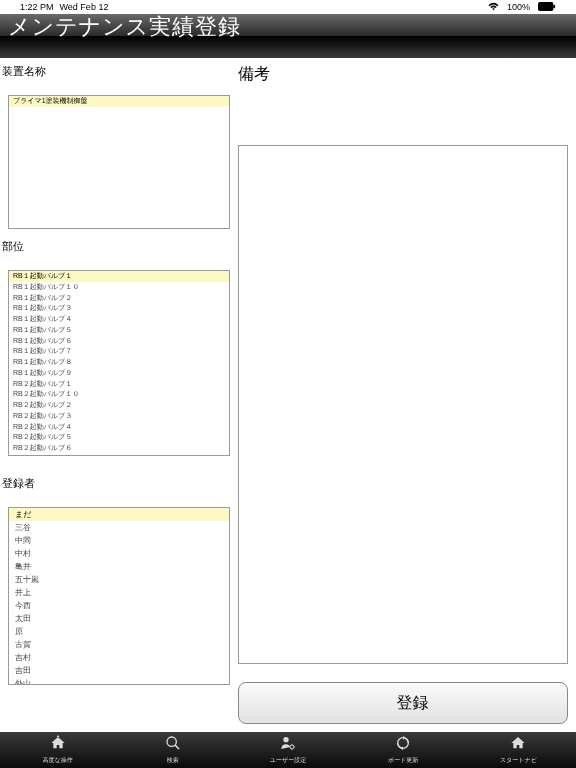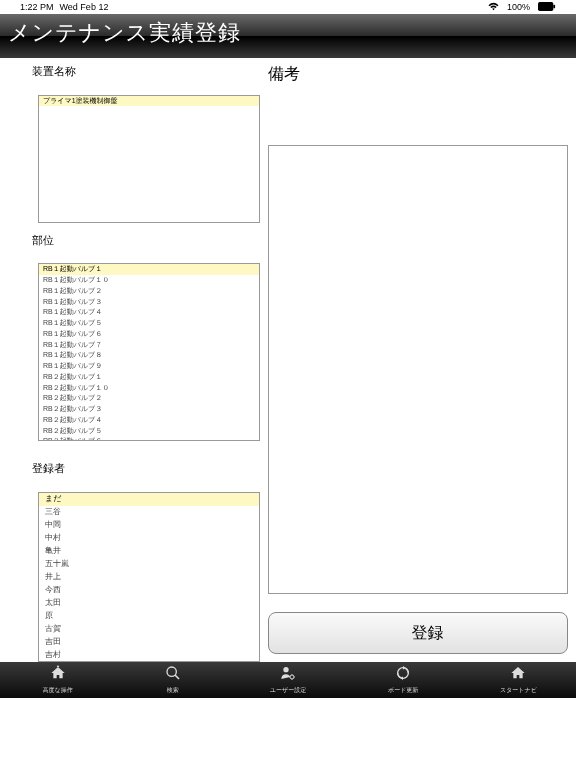--- a/index.html
+++ b/index.html
@@ -1,22 +1,22 @@
 <!DOCTYPE html>
 <html><head>
 <meta charset="utf-8">
 <style>
 * { margin: 0; padding: 0; box-sizing: border-box; font-family: -apple-system, "Hiragino Sans", sans-serif; }
 html, body { width: 576px; height: 768px; overflow: hidden; background: #fff; }
 .status-bar { height: 14px; background: #fff; display: flex; justify-content: space-between; align-items: center; padding: 0 20px; font-size: 9px; font-weight: 500; }
 .status-left { display: flex; gap: 6px; }
 .status-right { display: flex; gap: 8px; align-items: center; }
-.title-bar { height: 44px; background: linear-gradient(to bottom, #6a6a6a 0%, #2a2a2a 50%, #000 51%, #3a3a3a 100%); display: flex; align-items: flex-start; padding: 4px 8px; }
+.title-bar { height: 44px; background: linear-gradient(to bottom, #6a6a6a 0%, #2a2a2a 50%, #000 51%, #3a3a3a 100%); display: flex; align-items: flex-end; padding: 16px 8px; }
 .title-bar h1 { color: #fff; font-size: 22px; font-weight: 400; letter-spacing: 1px; }
-.content { display: flex; height: 604px; margin-left: 30px; }
+.content { display: flex; height: 674px; }
 .col-left { width: 238px; padding: 4px 0 0 2px; display: flex; flex-direction: column; }
 .col-right { flex: 1; padding: 4px 8px 0 0; display: flex; flex-direction: column; }
 .section-label { font-size: 11px; color: #000; padding: 2px 0 2px 0; }
 .list-box { border: 1px solid #999; background: #fff; margin: 4px 8px 8px 6px; overflow: hidden; }
 .box-equipment { height: 134px; }
 .box-parts { height: 186px; overflow-y: auto; }
 .box-users { height: 178px; overflow-y: auto; margin-bottom: 0; }
 .list-item { font-size: 7px; padding: 1px 4px; color: #444; line-height: 1.25; cursor: pointer; white-space: nowrap; }
 .list-item.selected { background: #fef9c3; color: #000; }
 .box-users .list-item { font-size: 8px; padding: 1.5px 6px; }
@@ -96,22 +96,22 @@
         <div class="list-item">三谷</div>
         <div class="list-item">中岡</div>
         <div class="list-item">中村</div>
         <div class="list-item">亀井</div>
         <div class="list-item">五十嵐</div>
         <div class="list-item">井上</div>
         <div class="list-item">今西</div>
         <div class="list-item">太田</div>
         <div class="list-item">原</div>
         <div class="list-item">古賀</div>
+        <div class="list-item">吉村</div>
         <div class="list-item">吉田</div>
-        <div class="list-item">吉村</div>
         <div class="list-item">外山</div>
       </div>
   </div>
 
   <div class="col-right">
     <div class="remarks-label">備考</div>
     <div class="remarks-box"></div>
     <div class="register-btn">
       <span>登録</span>
     </div>

